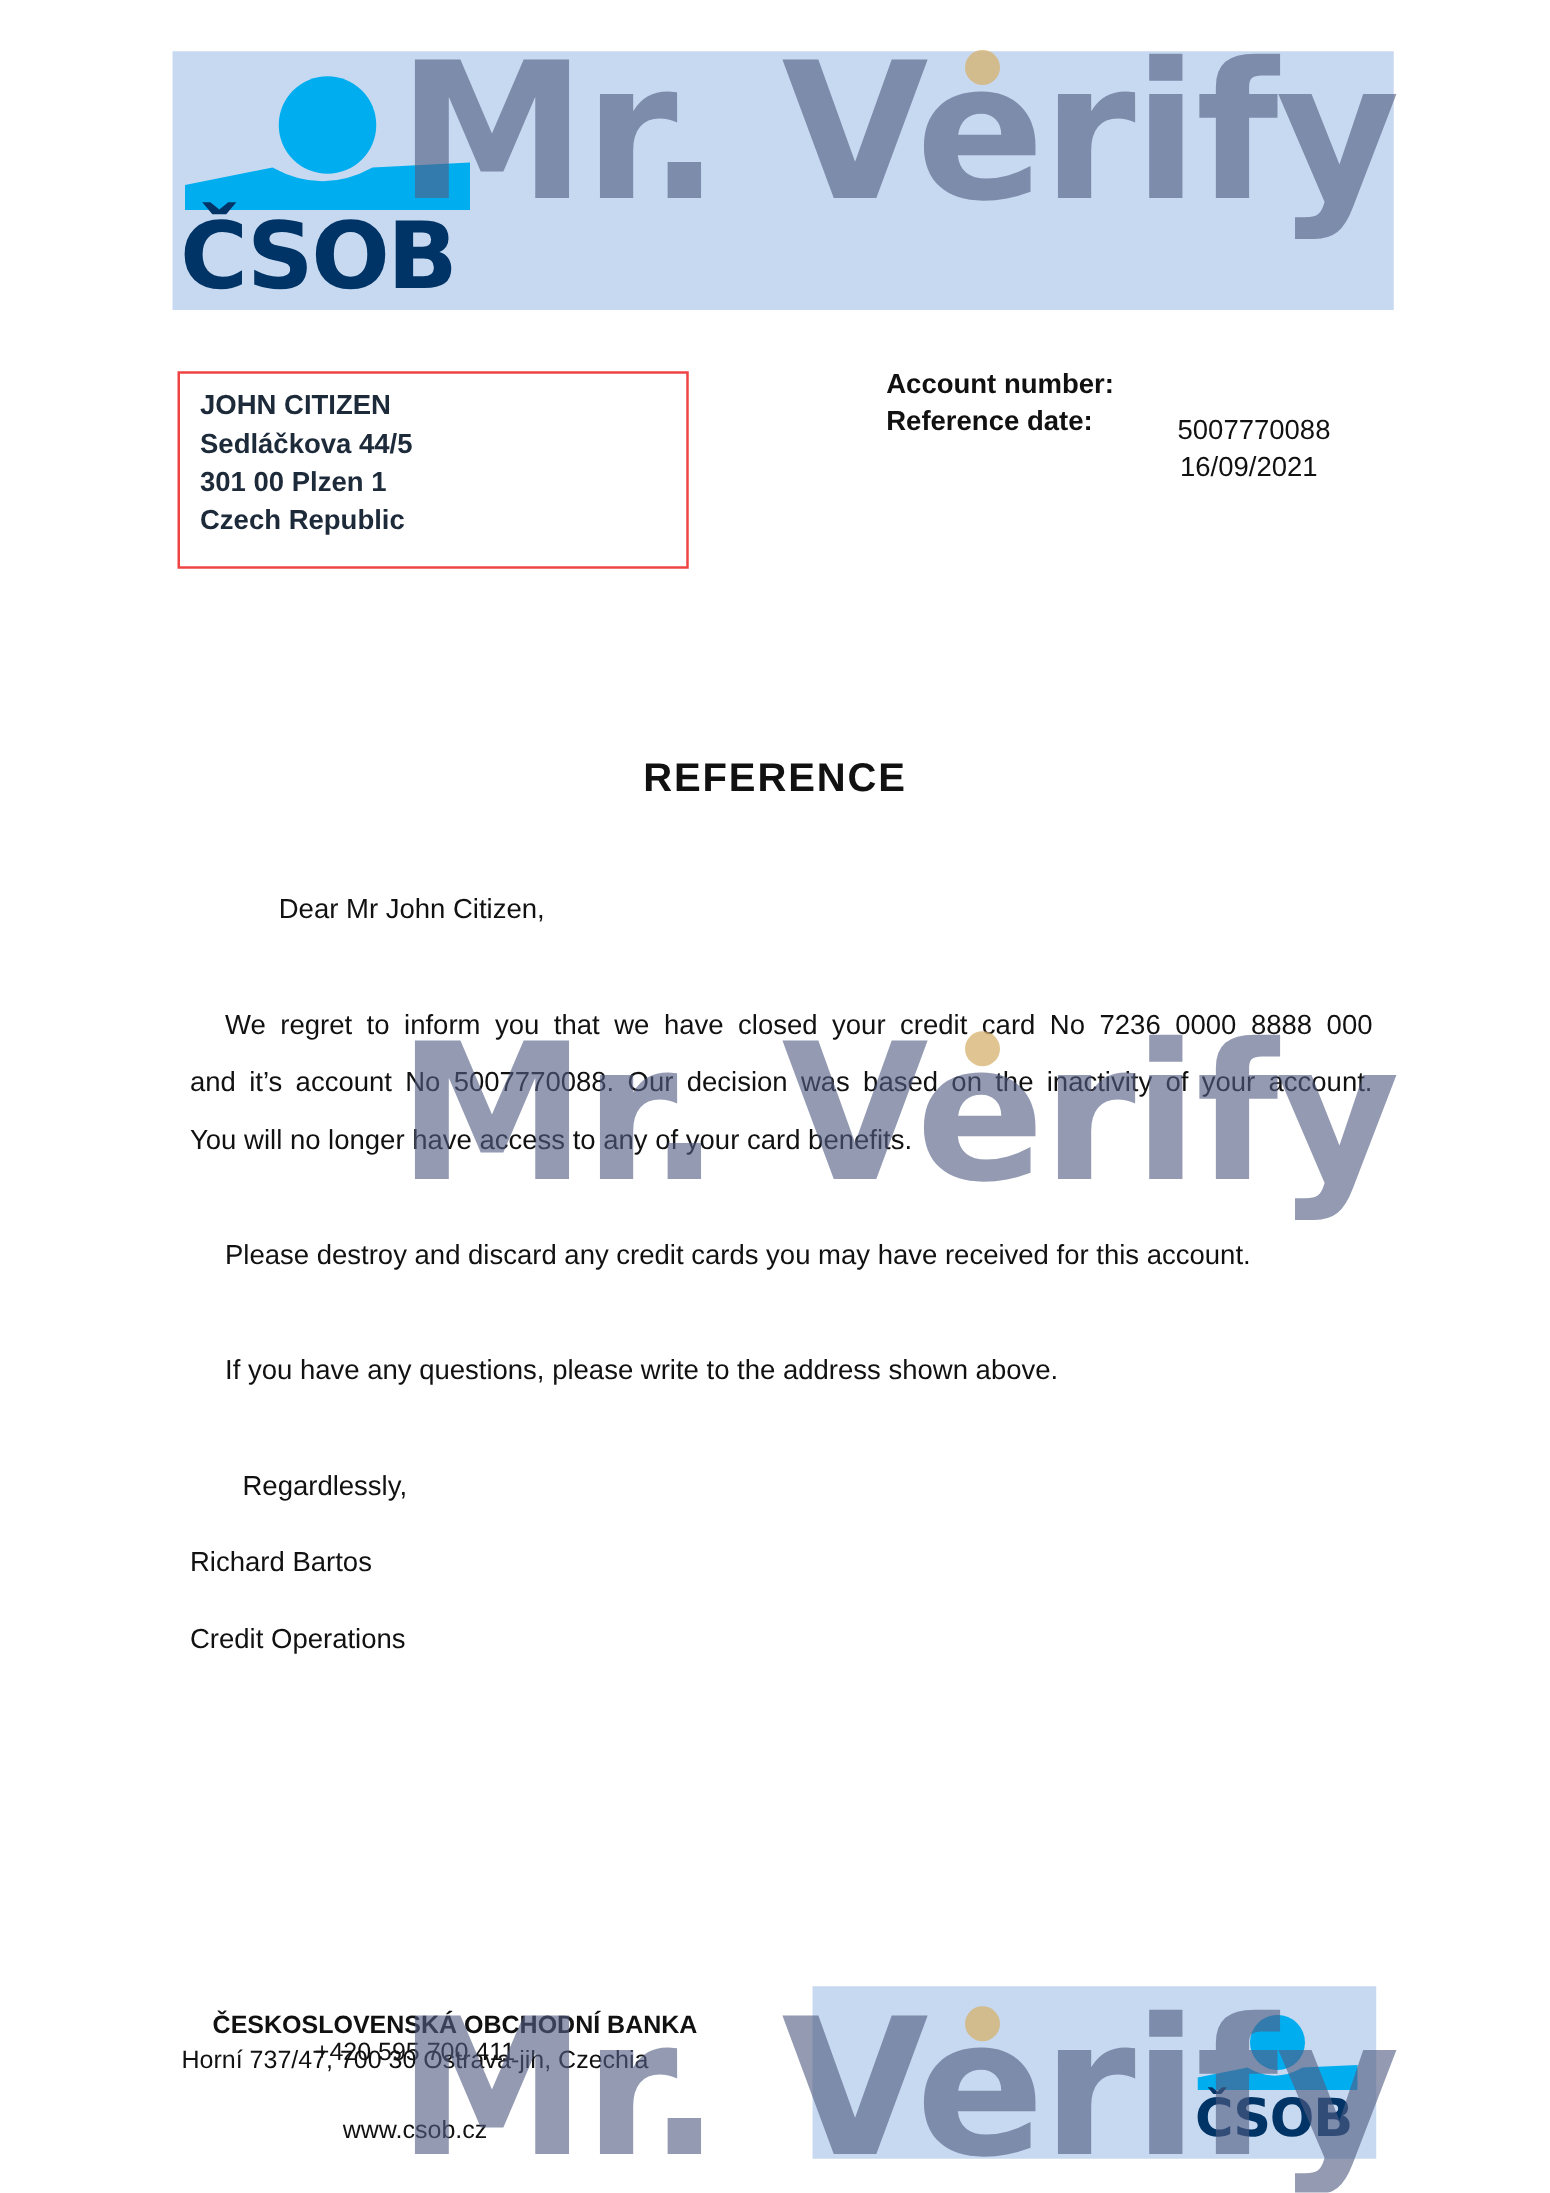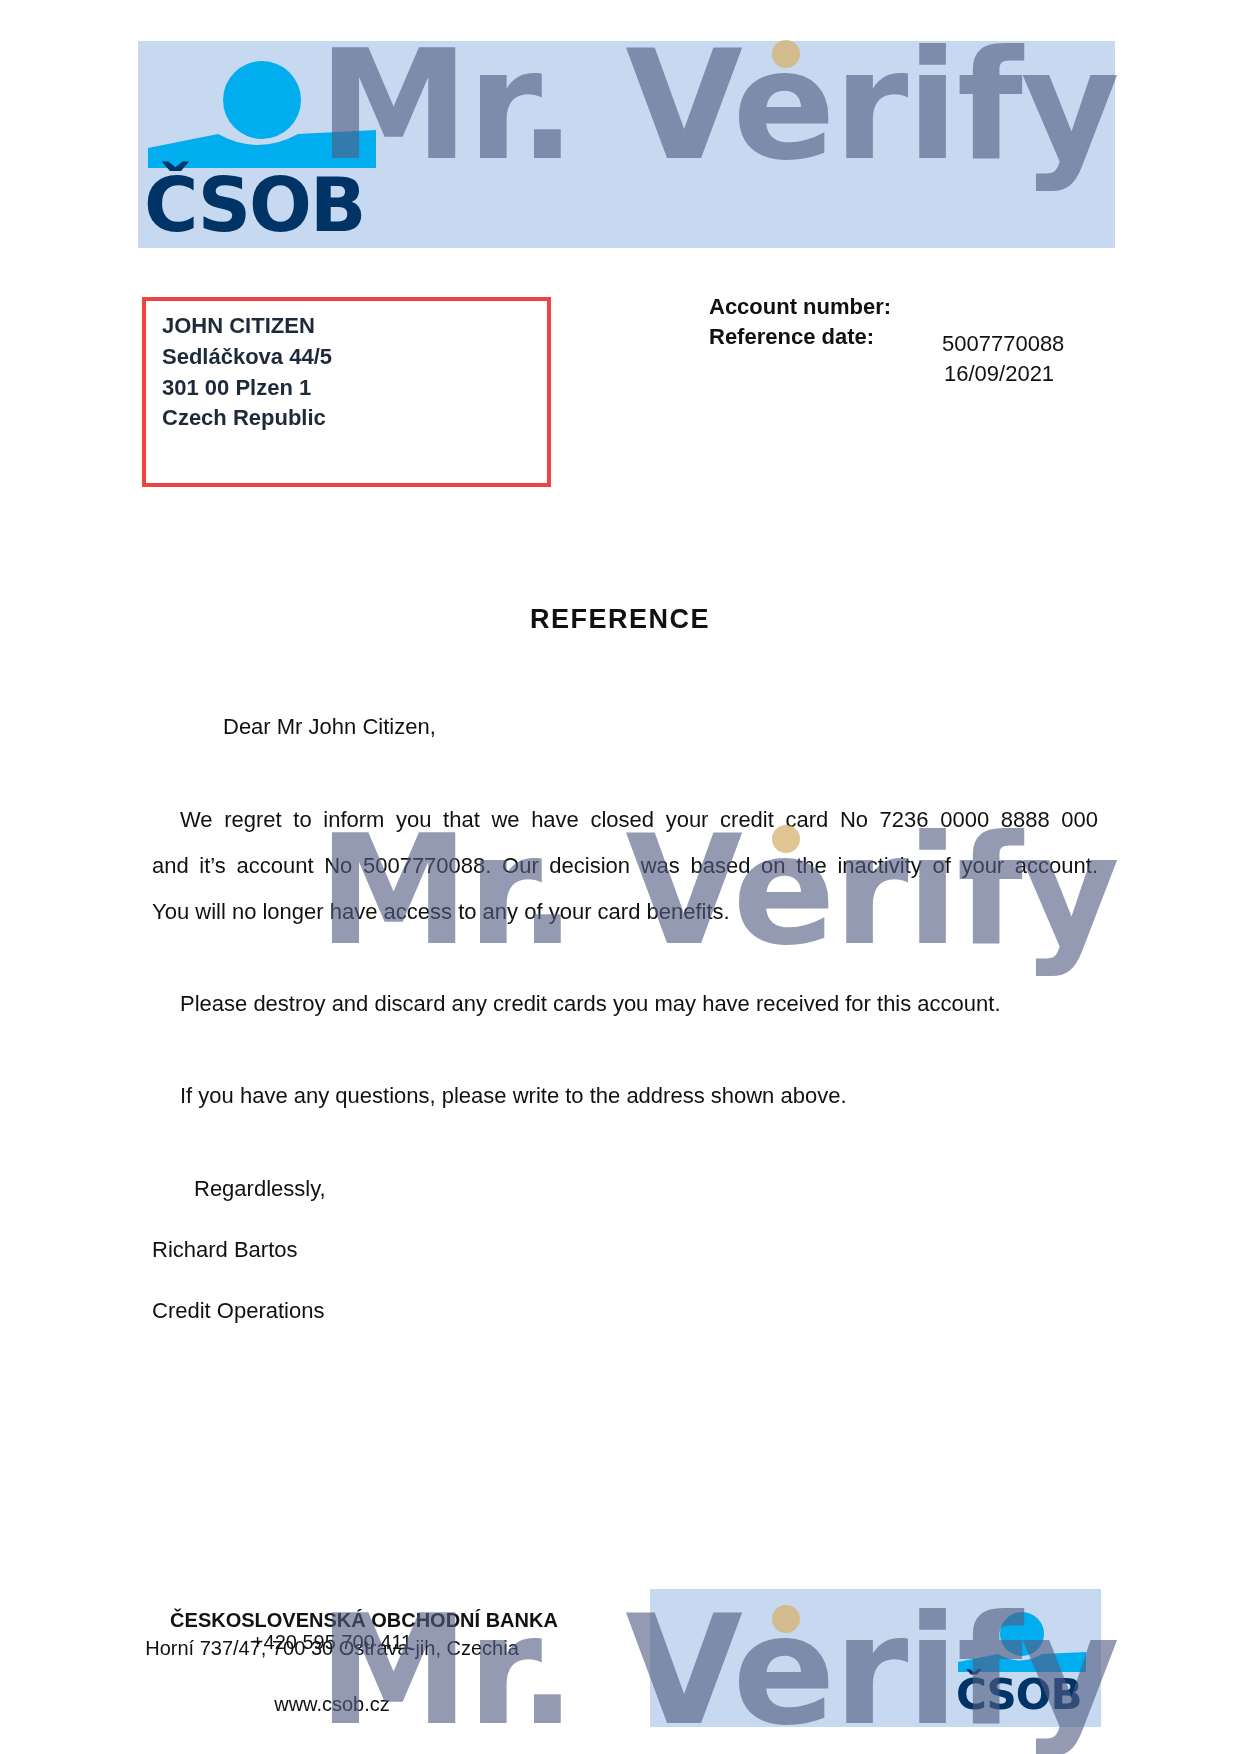--- a/index.html
+++ b/index.html
@@ -11,28 +11,28 @@
   .header-band { left:138px; top:41px; width:977px; height:207px; background:#c7d9f0; }
   .footer-band { left:650px; top:1589px; width:451px; height:138px; background:#c7d9f0; }
 
   
   .logo { position:absolute; }
   .logo svg { display:block; }
   .logo-word { position:absolute; font-family:"DejaVu Sans", sans-serif; font-weight:bold;
                color:#003466; letter-spacing:-2px; line-height:1; }
 
   
-  .address-box { left:142px; top:297px; width:409px; height:190px; border:4px solid #ef4444; box-sizing:border-box; }
+  .address-box { left:142px; top:297px; width:409px; height:158px; border:2px solid #ef4444; box-sizing:border-box; }
   .address-line { position:absolute; left:16px; font-size:22px; color:#1d2a3a; line-height:1;font-weight:bold; }
   .address-name { font-weight:bold; }
 
   .meta-label { font-weight:bold; font-size:22px; color:#111; line-height:1; }
   .meta-value { font-size:22px; color:#111; line-height:1;margin-top:37px; }
 
-  .title { left:0; width:1240px; top:606px; text-align:center; font-weight:bold; font-size:27px; letter-spacing:1.5px; line-height:1; color:#111; }
+  .title { left:0; width:1240px; top:606px; text-align:center; font-weight:bold; font-size:32px; letter-spacing:1.5px; line-height:1; color:#111; }
 
   .body-text { font-size:22px; line-height:1; color:#111; white-space:nowrap; }
   .justify-line { position:absolute; left:152px; width:946px; text-align:justify; text-align-last:justify; font-size:22px; line-height:1; color:#111; white-space:normal; }
 
   .footer-text { left:132px; width:400px; text-align:center; font-size:20px; line-height:1; color:#111; white-space:nowrap; }
   .footer-bold { font-weight:bold;margin-left:32px; }
 
   
   .wm { position:absolute; font-family:"DejaVu Sans", sans-serif; font-weight:bold;
         color:rgba(80,92,130,0.62); font-size:152px; line-height:1; letter-spacing:-2px; white-space:nowrap; }

